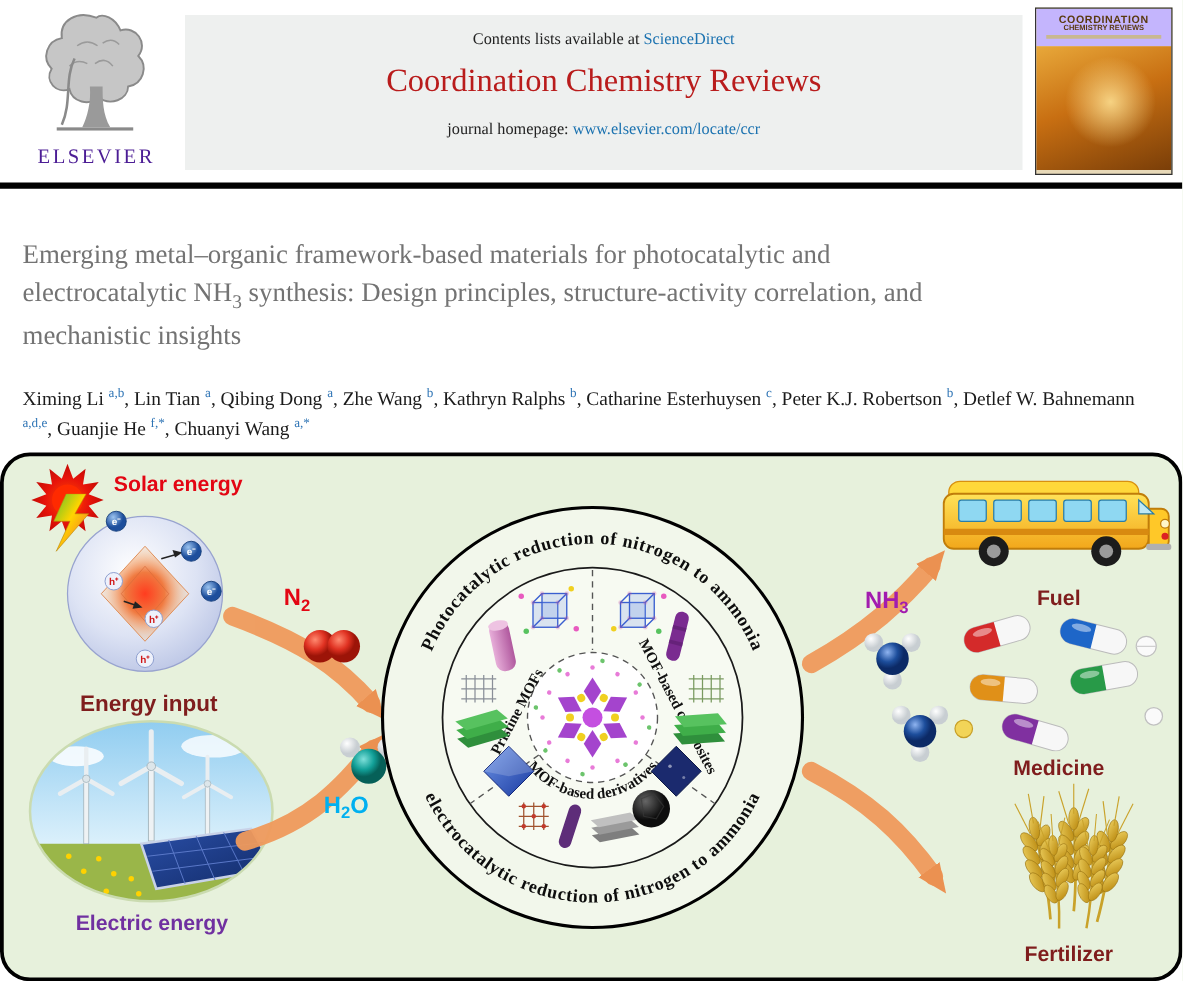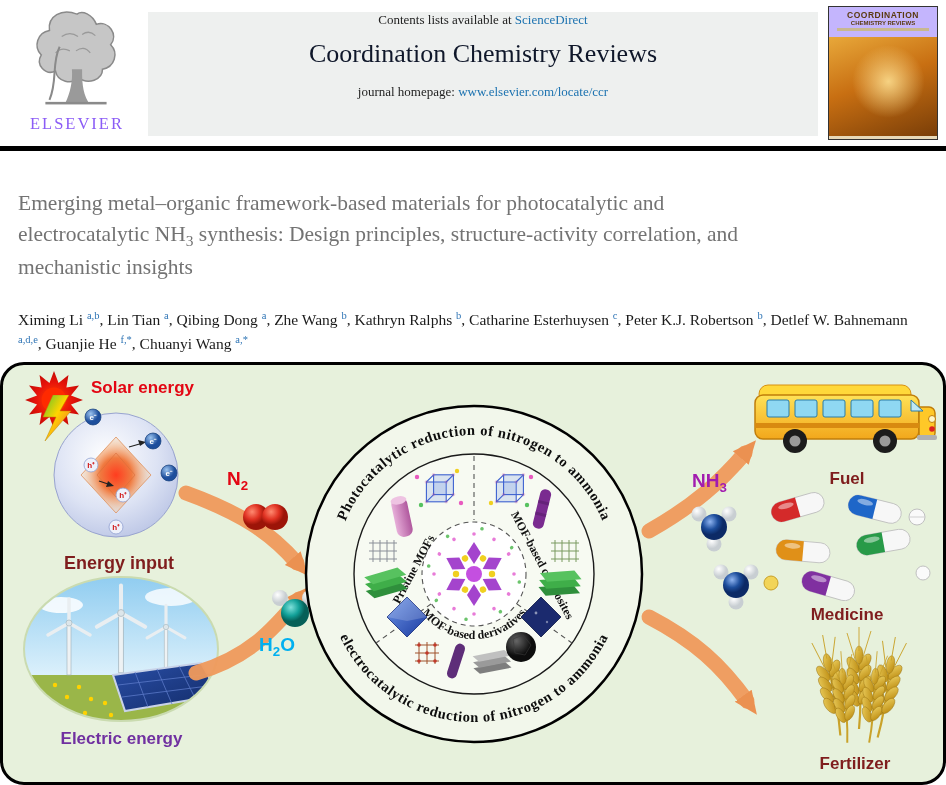--- a/index.html
+++ b/index.html
@@ -4,25 +4,25 @@
 <style>
   * { box-sizing: border-box; }
   body { margin: 0; background: #ffffff; }
   .page { position: relative; width: 946px; height: 785px; background: #fff;
           font-family: "Liberation Serif", serif; overflow: hidden; color: #1a1a1a; }
   .abs { position: absolute; }
   a { text-decoration: none; cursor: pointer; }
 
   
   .elsevier { left: 16px; top: 6px; width: 122px; height: 138px; text-align: center; }
-  .elsevier-name { color: #8b5cf6; font-size: 16.5px; letter-spacing: 2px; margin-top: 2px; }
+  .elsevier-name { color: #4c1d95; font-size: 16.5px; letter-spacing: 2px; margin-top: 2px; }
   .journal-box { left: 148px; top: 12px; width: 670px; height: 124px; background: #eef0ef; text-align: center; }
-  .contents-line { font-size: 13px; color: #222; }
+  .contents-line { margin-top: 11px; font-size: 13px; color: #222; }
   .link-blue { color: #1b72b0; }
-  .journal-title { margin-top: 11px; font-size: 26px; color: #0f172a; }
+  .journal-title { margin-top: 11px; font-size: 26px; color: #b91c1c; }
   .homepage-line { margin-top: 15px; font-size: 13px; color: #222; }
   .cover { left: 828px; top: 6px; width: 110px; height: 134px; border: 1.5px solid #333; background: #e8d9b8; overflow: hidden; }
   .cover-band { height: 30px; background: #c4b5fd; padding-top: 3px; text-align: center; }
   .cover-line1 { font-size: 8.5px; font-weight: bold; color: #5a3a10; letter-spacing: .5px; font-family: "Liberation Sans", sans-serif; }
   .cover-line2 { font-size: 6px; font-weight: bold; color: #5a3a10; font-family: "Liberation Sans", sans-serif; }
   .cover-rulebar { height: 3px; background: #c8b890; margin: 2px 8px 0 8px; }
   .cover-body { height: 99px;
      background: radial-gradient(circle at 55% 45%, rgba(255,228,150,.85), rgba(255,228,150,0) 45%),
                  linear-gradient(160deg, #e8a83a 0%, #c86f12 45%, #7a3e08 100%); }
   .rule { left: 0; top: 146px; width: 946px; height: 5px; background: #000; }

